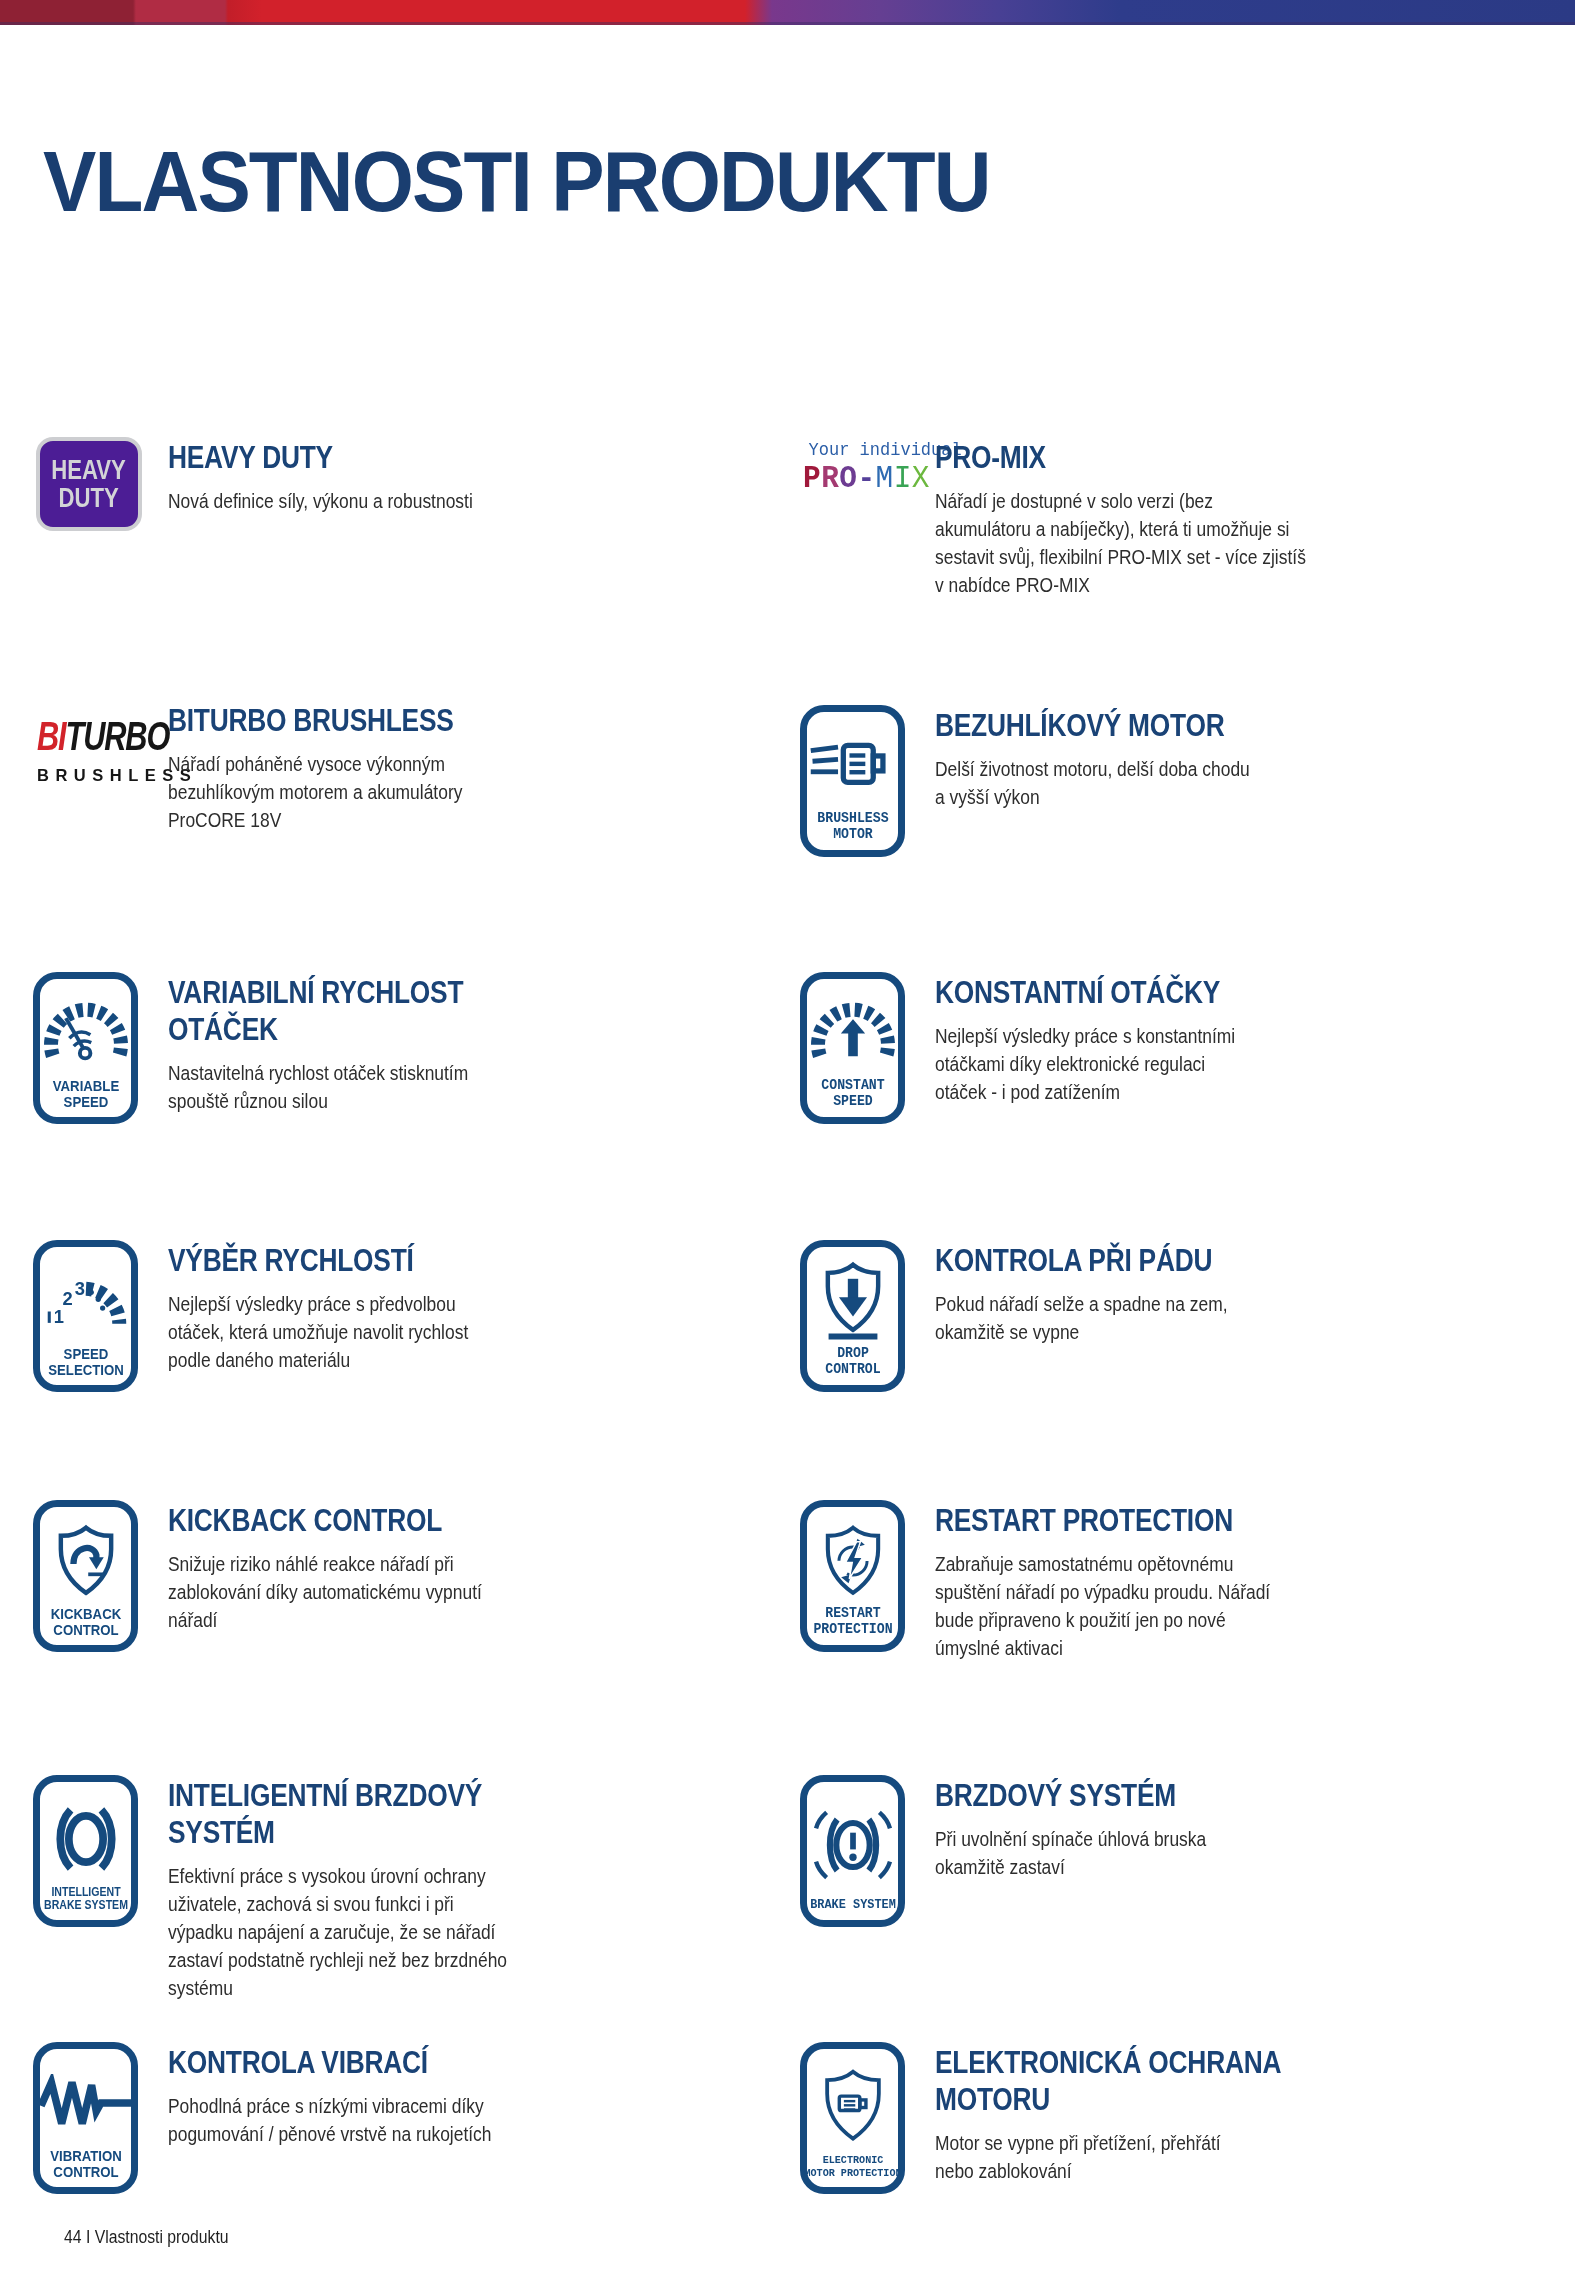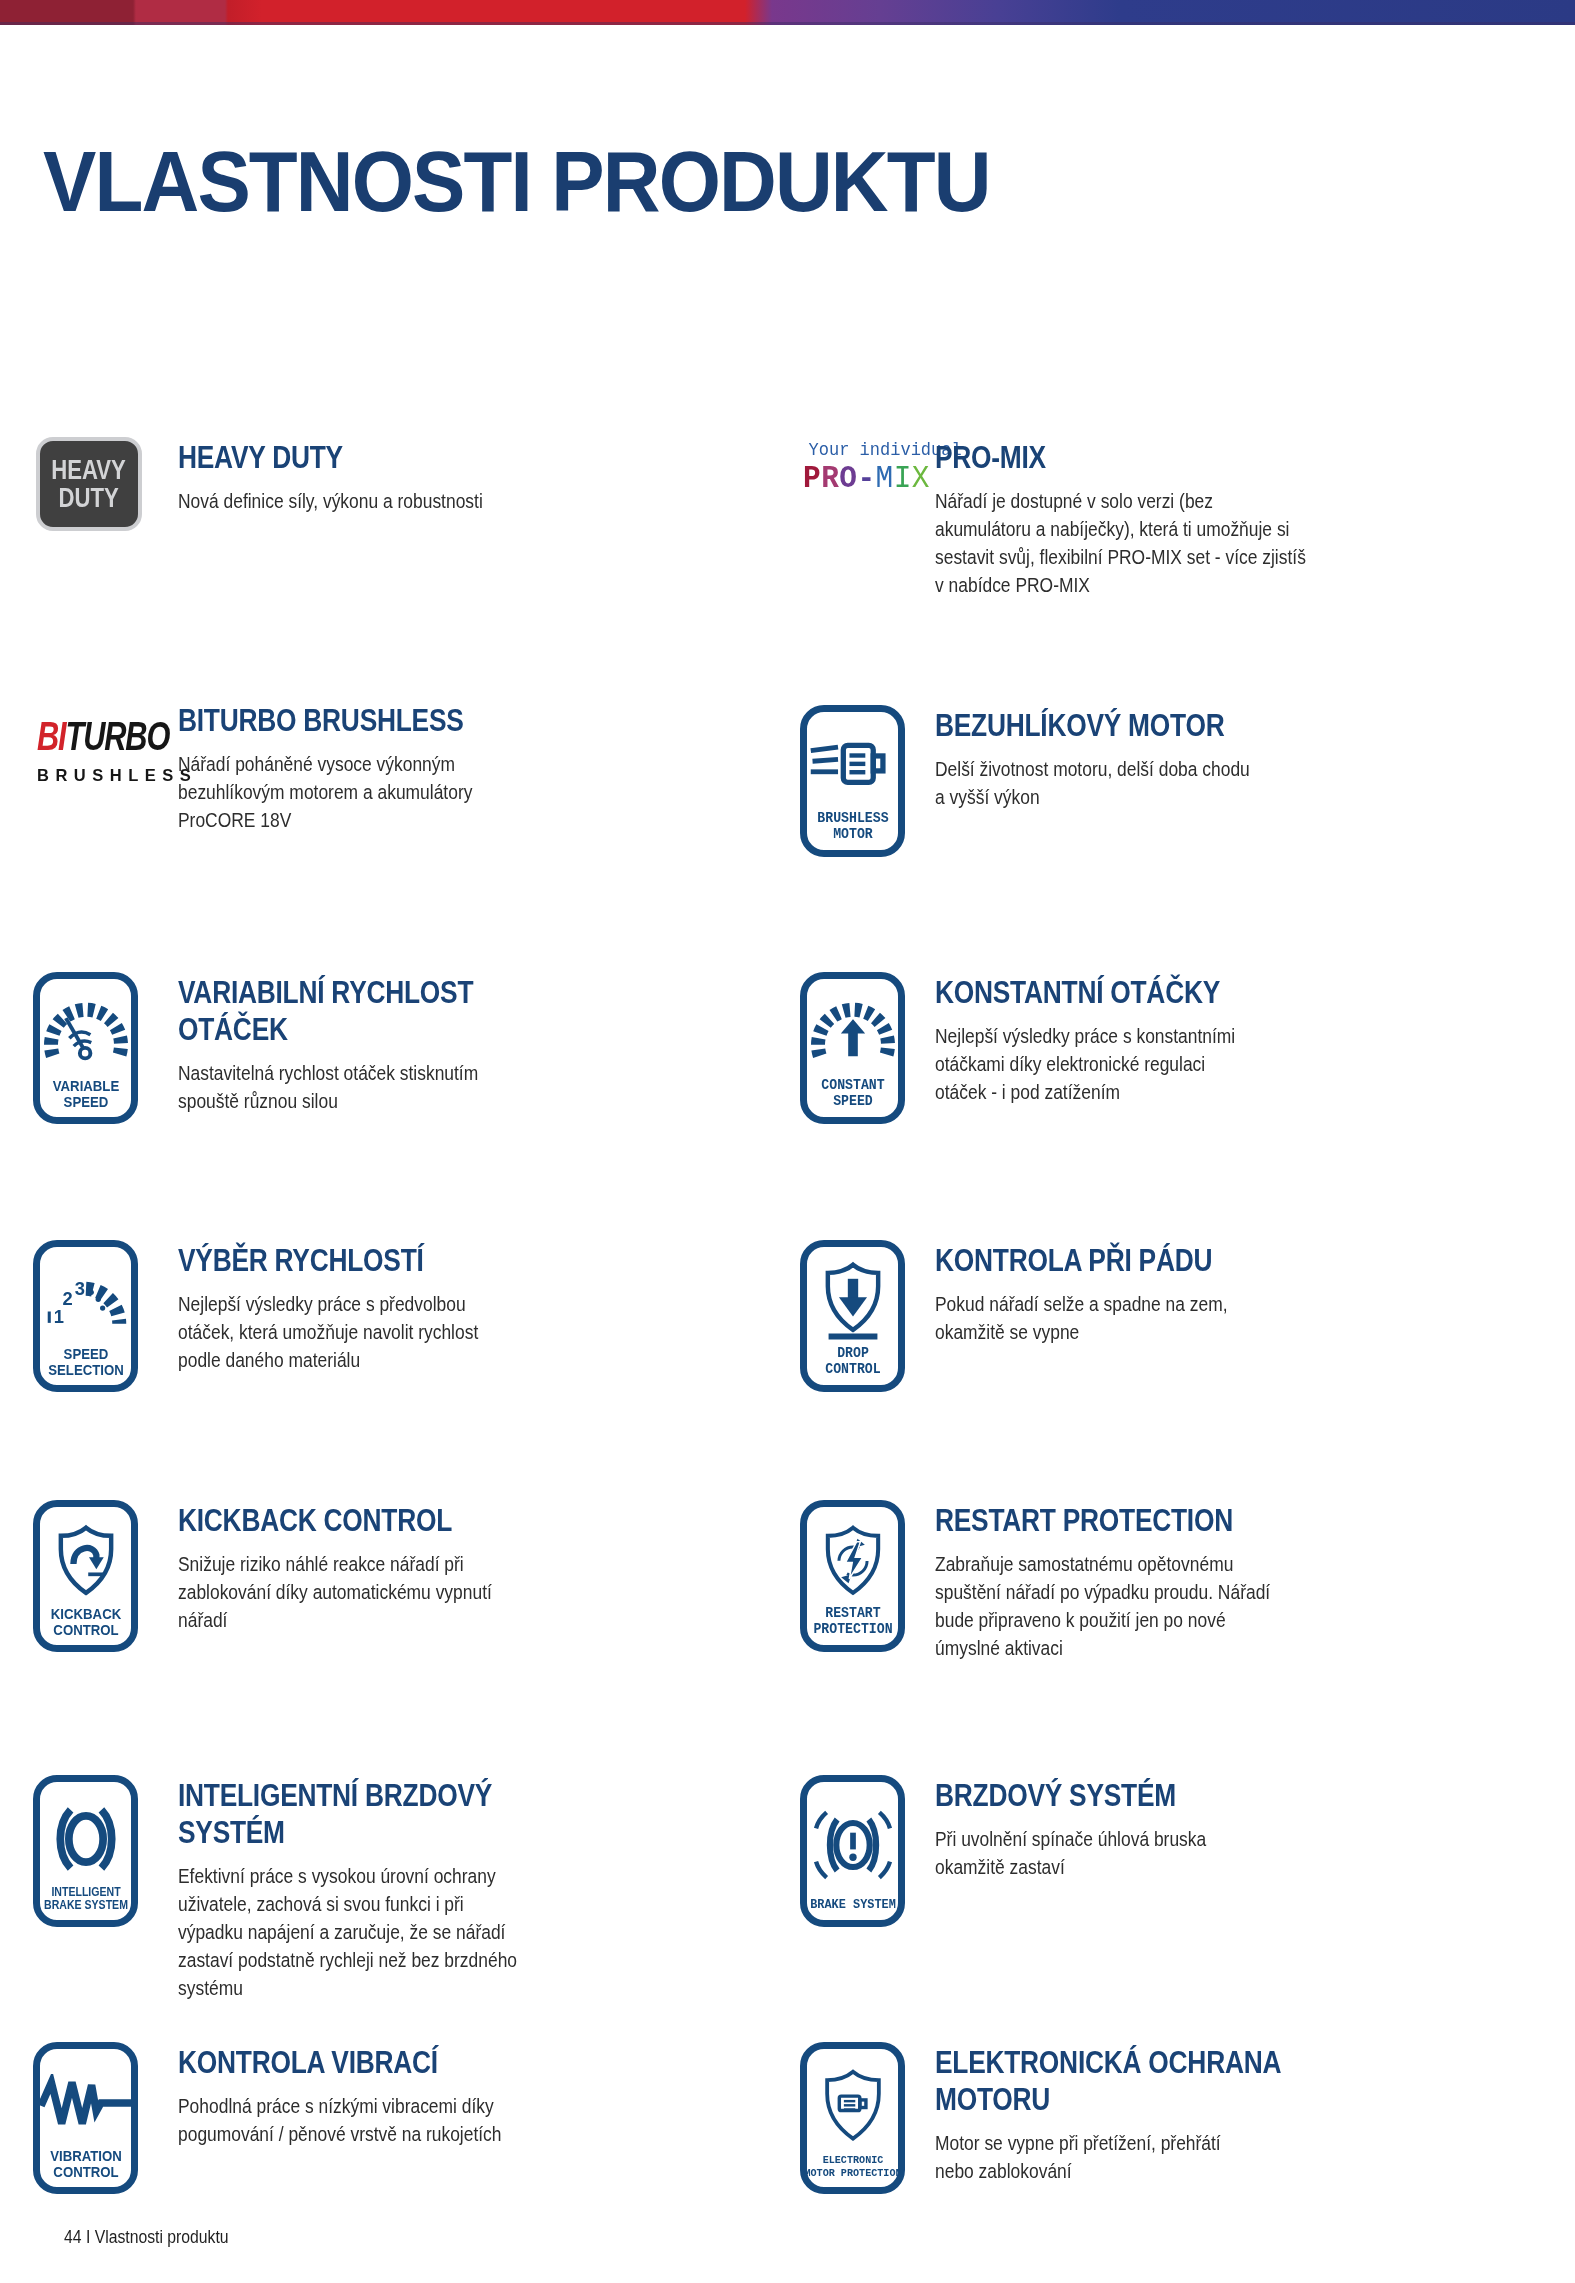--- a/index.html
+++ b/index.html
@@ -21,38 +21,38 @@
   
   .page-title{position:absolute;left:43px;top:138px;margin:0;
     font-size:86px;line-height:1;font-weight:700;letter-spacing:-2px;color:#1a3e70;
     transform:scaleX(0.93);transform-origin:0 0;white-space:nowrap;}
   
   .feature{position:absolute;left:0;width:1575px;}
   .slot{position:absolute;top:0;}
   .feature.left  .slot{left:33px;}
   .feature.right .slot{left:800px;font-family:Liberation Mono, monospace;}
   .ftext{position:absolute;top:2px;}
-  .feature.left  .ftext{left:178px;}
+  .feature.left  .ftext{left:168px;}
   .feature.right .ftext{left:935px;}
   .ftext h2{margin:0 0 11px 0;font-size:31px;line-height:37px;font-weight:700;color:#1a4376;
     letter-spacing:-0.3px;white-space:pre-line;transform:scaleX(0.85);transform-origin:0 0;}
   .ftext p{margin:0;font-size:20.5px;line-height:28px;color:#2d2d2d;white-space:pre-line;
     transform:scaleX(0.85);transform-origin:0 0;}
   
   .badge{box-sizing:border-box;width:105px;height:152px;border:7px solid #154a7e;border-radius:24px;
     color:#154a7e;display:flex;flex-direction:column;align-items:center;justify-content:space-between;
     padding:9px 2px 8px 2px;background:#fff;}
   .badge svg{display:block;flex:0 0 auto;margin:auto 0;}
   .blabel{font-weight:700;font-size:15px;line-height:15.5px;text-align:center;
     transform:scaleX(0.88);transform-origin:50% 100%;width:130px;}
   .blabel.sm{font-size:12px;line-height:13px;}
   .blabel.xs{font-size:11.5px;line-height:13px;}
   .blabel.md{font-size:13.5px;line-height:14px;}
   
-  .hd-badge{box-sizing:border-box;width:106px;height:94px;background:#404040;border:4px solid #cdced1;
+  .hd-badge{box-sizing:border-box;width:106px;height:94px;background:#4c1d95;border:4px solid #cdced1;
     border-radius:17px;display:flex;flex-direction:column;align-items:center;justify-content:center;gap:1px;}
   .hd-line{font-weight:700;font-size:27px;line-height:27px;color:#d3d4d6;letter-spacing:0;
     transform:scaleX(0.82);transform-origin:50% 50%;}
   
   .promix{transform:scaleX(0.92);transform-origin:0 0;margin-top:3px;margin-left:3px;}
   .pm-tag{font-size:18.5px;color:#2b5ea7;margin-left:6px;line-height:22px;}
   .pm-word{font-size:32px;line-height:34px;letter-spacing:0.5px;}
   .pm-word .b{font-weight:700;}
   .pl0{color:#a0193b;}.pl1{color:#a43a71;}.pl2{color:#6d3c92;}.pl3{color:#55409a;}
   .pl4{color:#2e6bb2;}.pl5{color:#3aa455;}.pl6{color:#6cb83f;}

